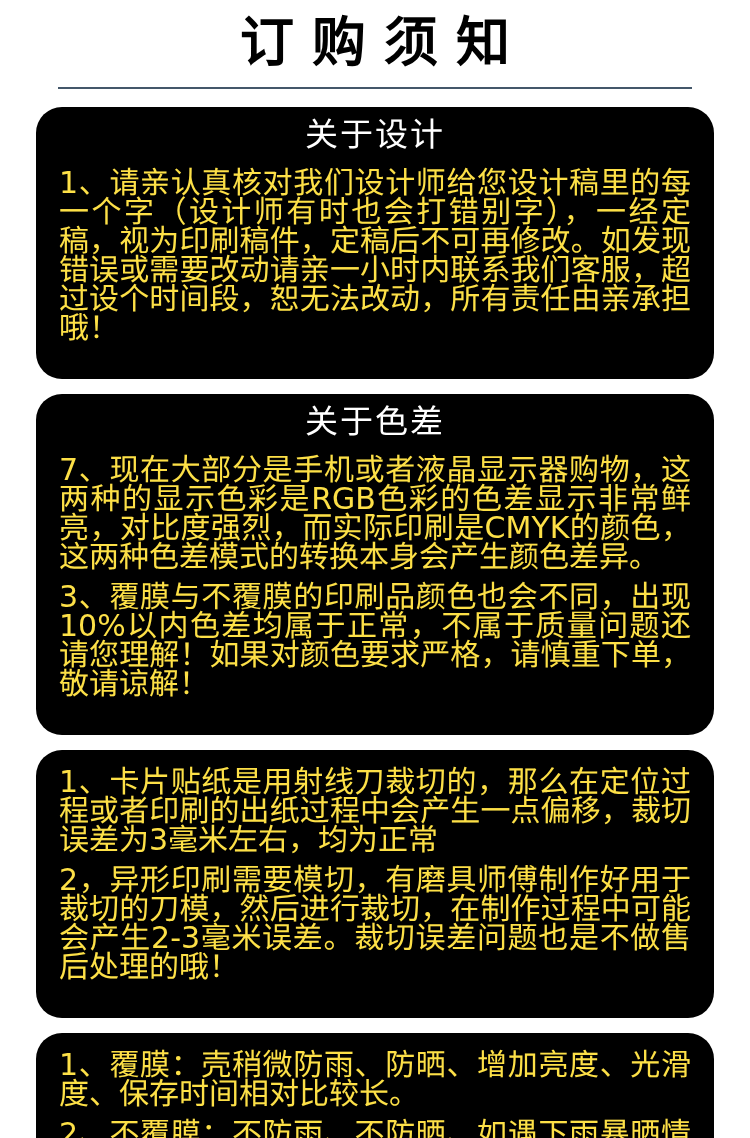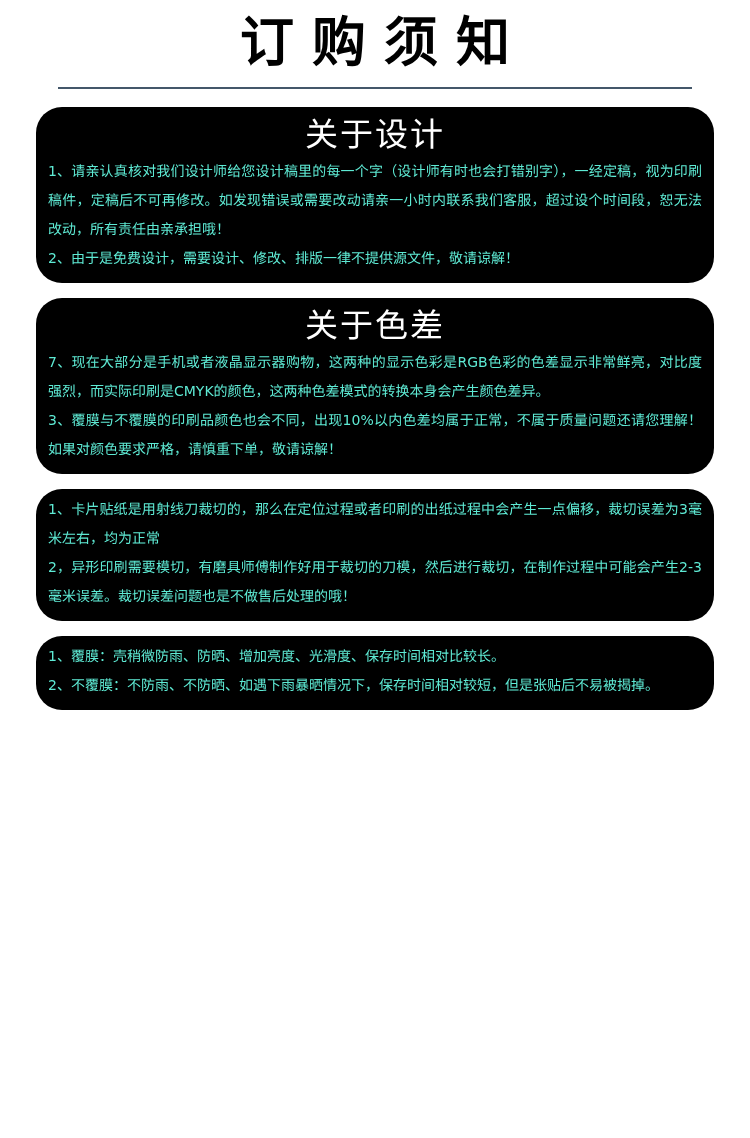--- a/index.html
+++ b/index.html
@@ -35,58 +35,57 @@
     margin: 12px auto 0 auto;
   }
   .cards {
     padding: 18px 27px 0 27px;
     box-sizing: border-box;
   }
   .card {
     background: #000000;
     border-radius: 26px;
     color: #ffffff;
-    padding: 6px 12px 10px 12px;
+    padding: 6px 12px 26px 12px;
     margin-bottom: 15px;
     box-sizing: border-box;
   }
   .card-title {
     margin: 0;
     padding: 2px 0 2px 0;
     text-align: center;
     font-size: 33px;
     line-height: 40px;
     font-weight: 400;
     color: #ffffff;
     letter-spacing: 2px;
   }
   .card-text {
-    margin: 0;
-    font-size: 14px;
+    margin: 11px;
+    font-size: 30px;
     line-height: 29px;
-    color: #5eead4;
+    color: #fde047;
     text-align: justify;
     word-break: break-all;
   }
 </style>
 </head>
 <body>
 
 <div class="page">
 
   <h1 class="page-title">订购须知</h1>
 
   <div class="title-divider"></div>
 
   <div class="cards">
 
     <section class="card">
       <h2 class="card-title">关于设计</h2>
       <p class="card-text">1、请亲认真核对我们设计师给您设计稿里的每一个字（设计师有时也会打错别字），一经定稿，视为印刷稿件，定稿后不可再修改。如发现错误或需要改动请亲一小时内联系我们客服，超过设个时间段，恕无法改动，所有责任由亲承担哦！</p>
-      <p class="card-text">2、由于是免费设计，需要设计、修改、排版一律不提供源文件，敬请谅解！</p>
     </section>
 
 
     <section class="card">
       <h2 class="card-title">关于色差</h2>
       <p class="card-text">7、现在大部分是手机或者液晶显示器购物，这两种的显示色彩是RGB色彩的色差显示非常鲜亮，对比度强烈，而实际印刷是CMYK的颜色，这两种色差模式的转换本身会产生颜色差异。</p>
       <p class="card-text">3、覆膜与不覆膜的印刷品颜色也会不同，出现10%以内色差均属于正常，不属于质量问题还请您理解！如果对颜色要求严格，请慎重下单，敬请谅解！</p>
     </section>
 
     <section class="card">

